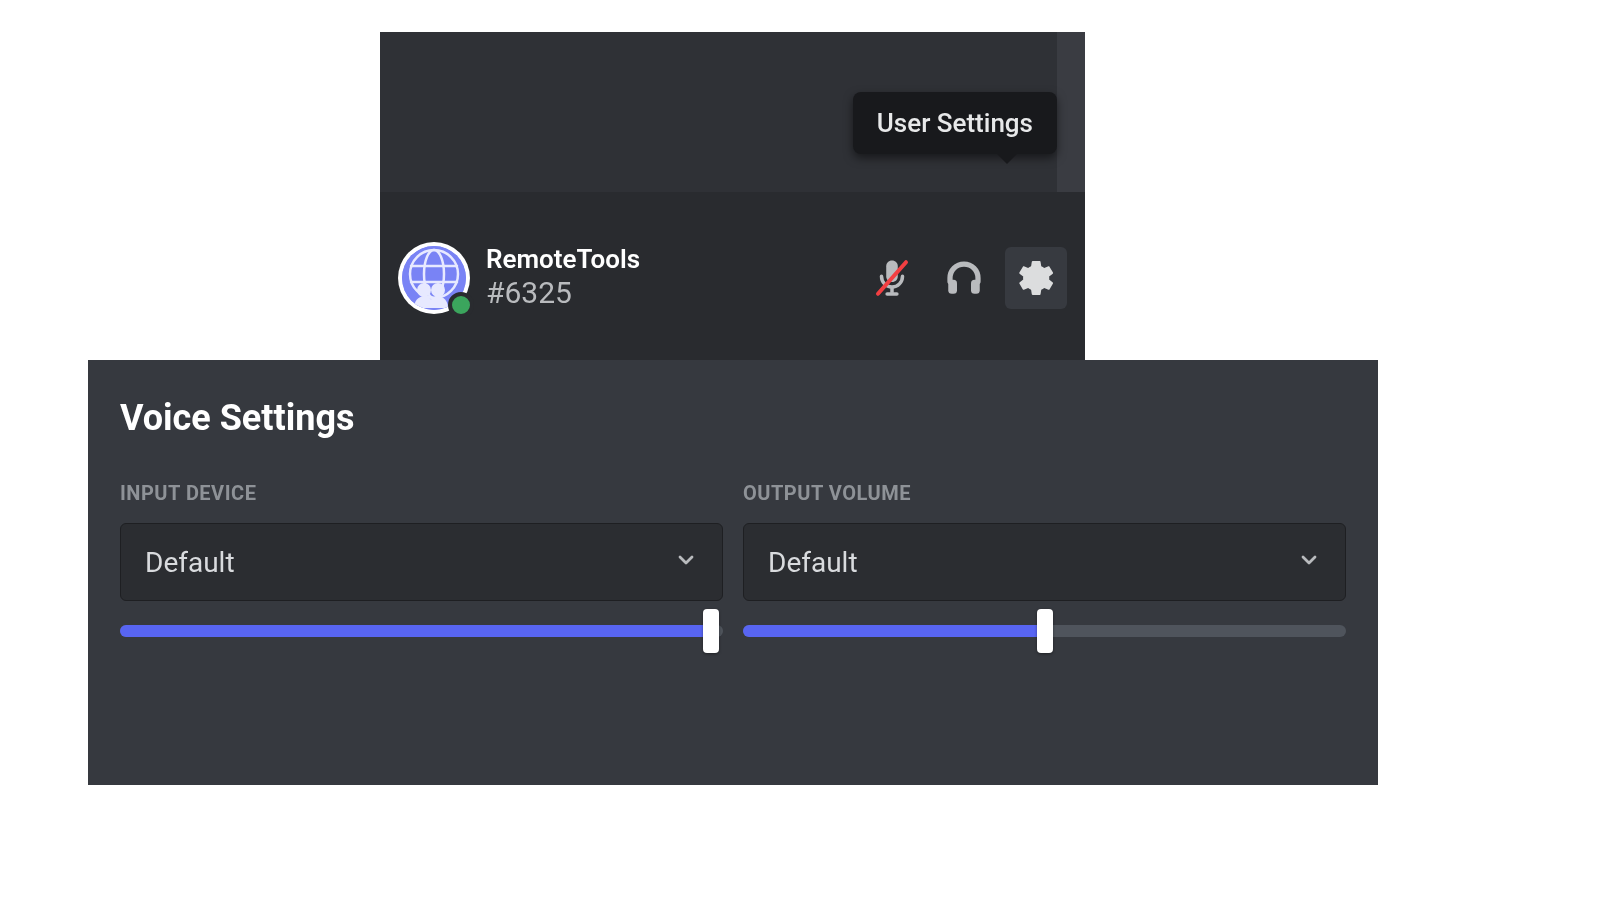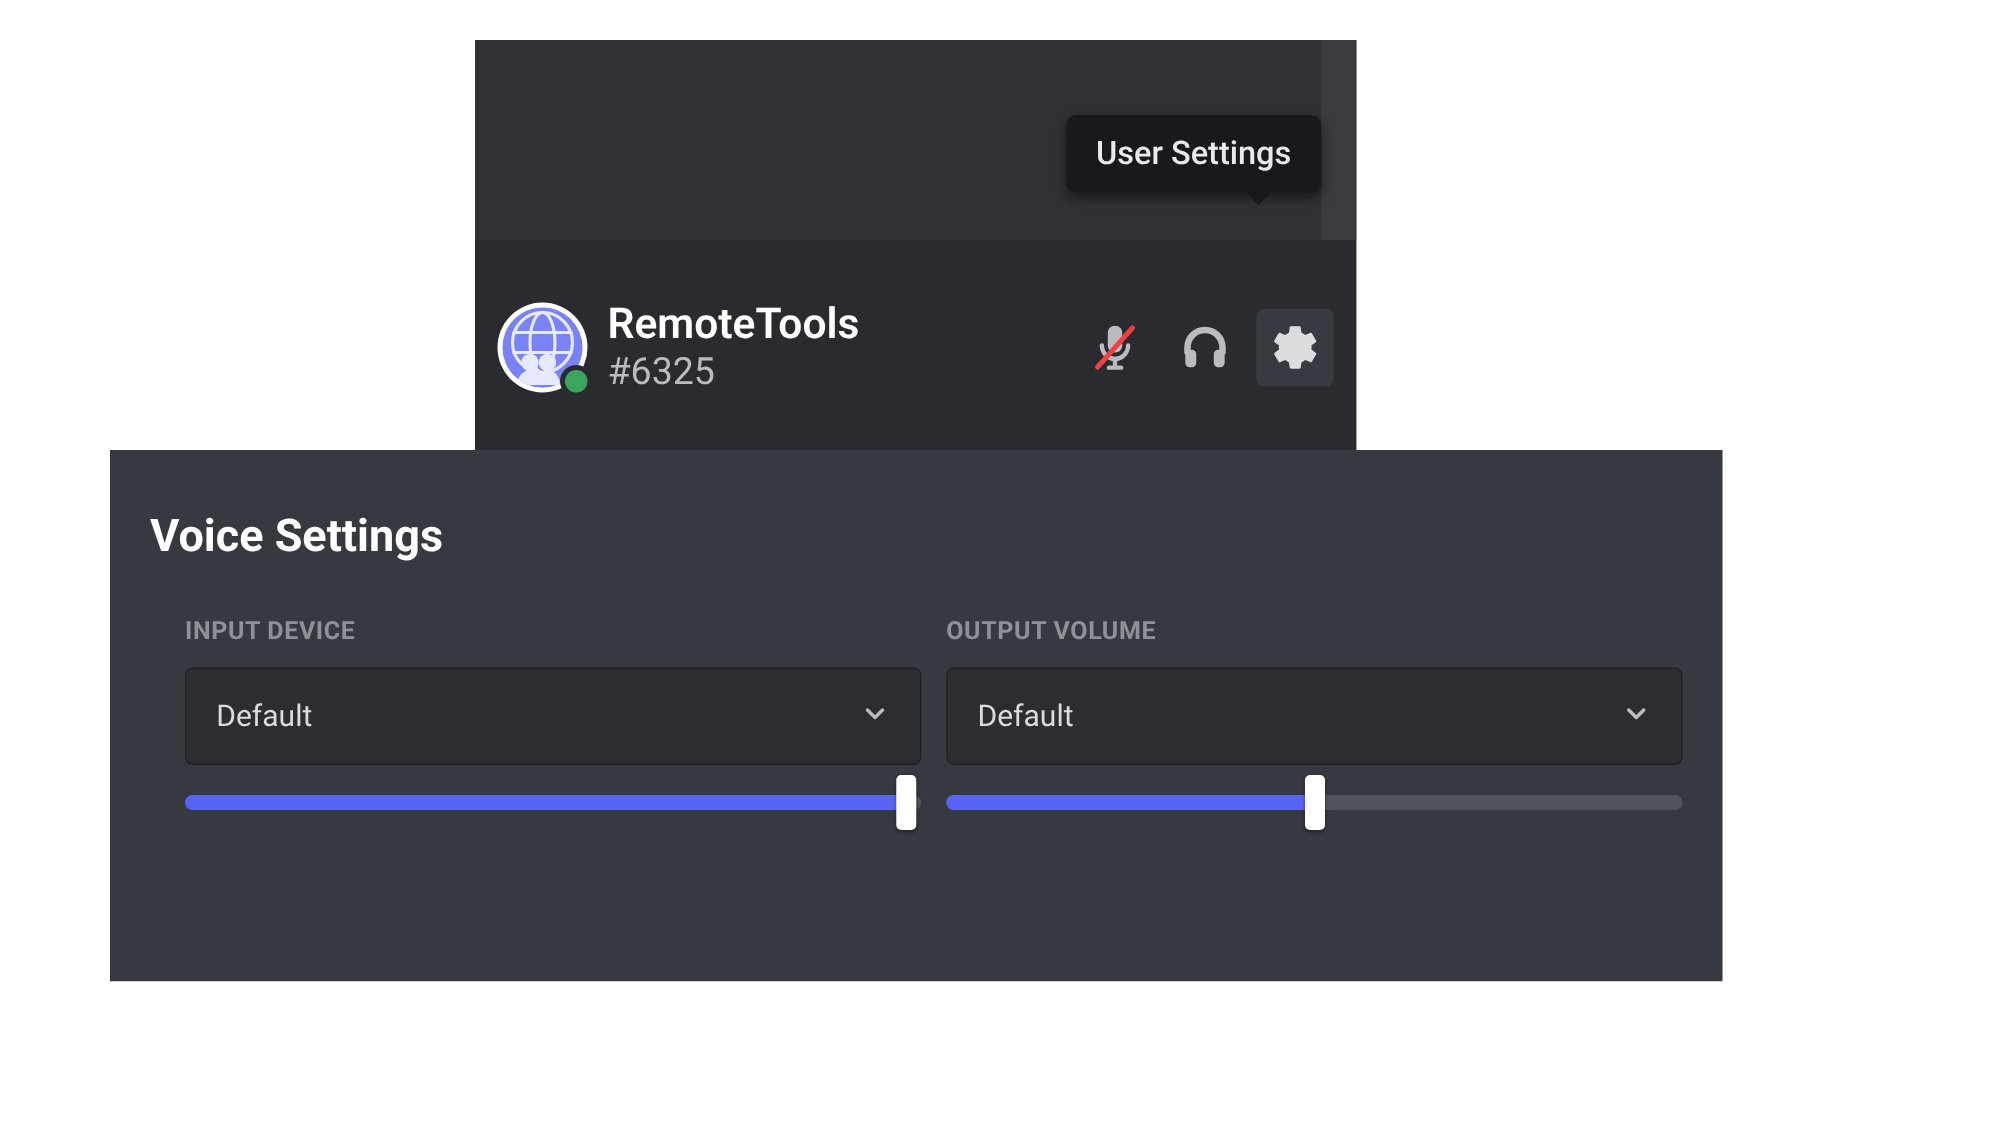--- a/index.html
+++ b/index.html
@@ -69,21 +69,21 @@
       border: 4px solid #292b2f;
     }
     .user-text {
       margin-left: 16px;
       display: flex;
       flex-direction: column;
       min-width: 0;
     }
     .username {
       color: #ffffff;
-      font-size: 34px;
+      font-size: 26px;
       font-weight: 600;
       line-height: 1.15;
     }
     .discriminator {
       color: #b9bbbe;
       font-size: 30px;
       line-height: 1.2;
     }
     .user-actions {
       margin-left: auto;
@@ -129,33 +129,32 @@
     }
 
     
     .voice-settings {
       position: absolute;
       left: 88px;
       top: 360px;
       width: 1290px;
       height: 425px;
       background: #36393f;
-      padding: 48px 32px 0 32px;
+      padding: 37px 32px 0 32px;
       color: #dcddde;
     }
     .vs-title {
       color: #ffffff;
       font-size: 36px;
       font-weight: 700;
       margin-bottom: 42px;
     }
     .vs-columns {
       display: flex;
       gap: 20px;
-      margin-left: 28px;
     }
     .vs-col {
       flex: 1 1 0;
       min-width: 0;
     }
     .vs-label {
       color: #8e9297;
       font-size: 20px;
       font-weight: 700;
       letter-spacing: 0.5px;
@@ -167,21 +166,21 @@
       border: 1px solid #1e1f22;
       border-radius: 6px;
       display: flex;
       align-items: center;
       padding: 0 24px;
       cursor: pointer;
       position: relative;
     }
     .vs-select-value {
       color: #d9dbde;
-      font-size: 24px;
+      font-size: 28px;
     }
     .vs-chevron {
       margin-left: auto;
       color: #b9bbbe;
     }
     .vs-volume-label {
       margin-top: 48px;
     }
     .vs-slider {
       position: relative;

